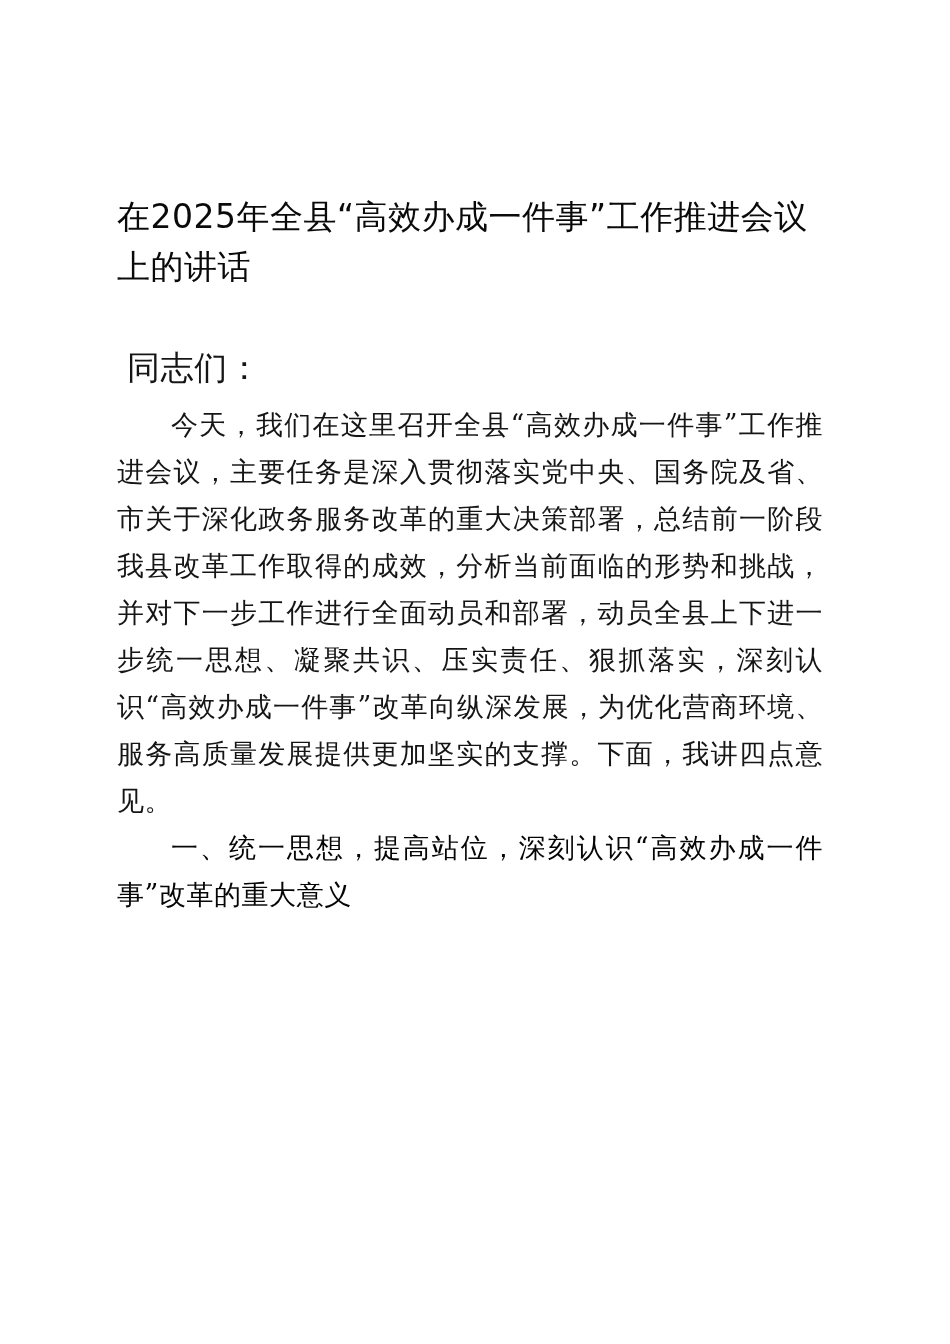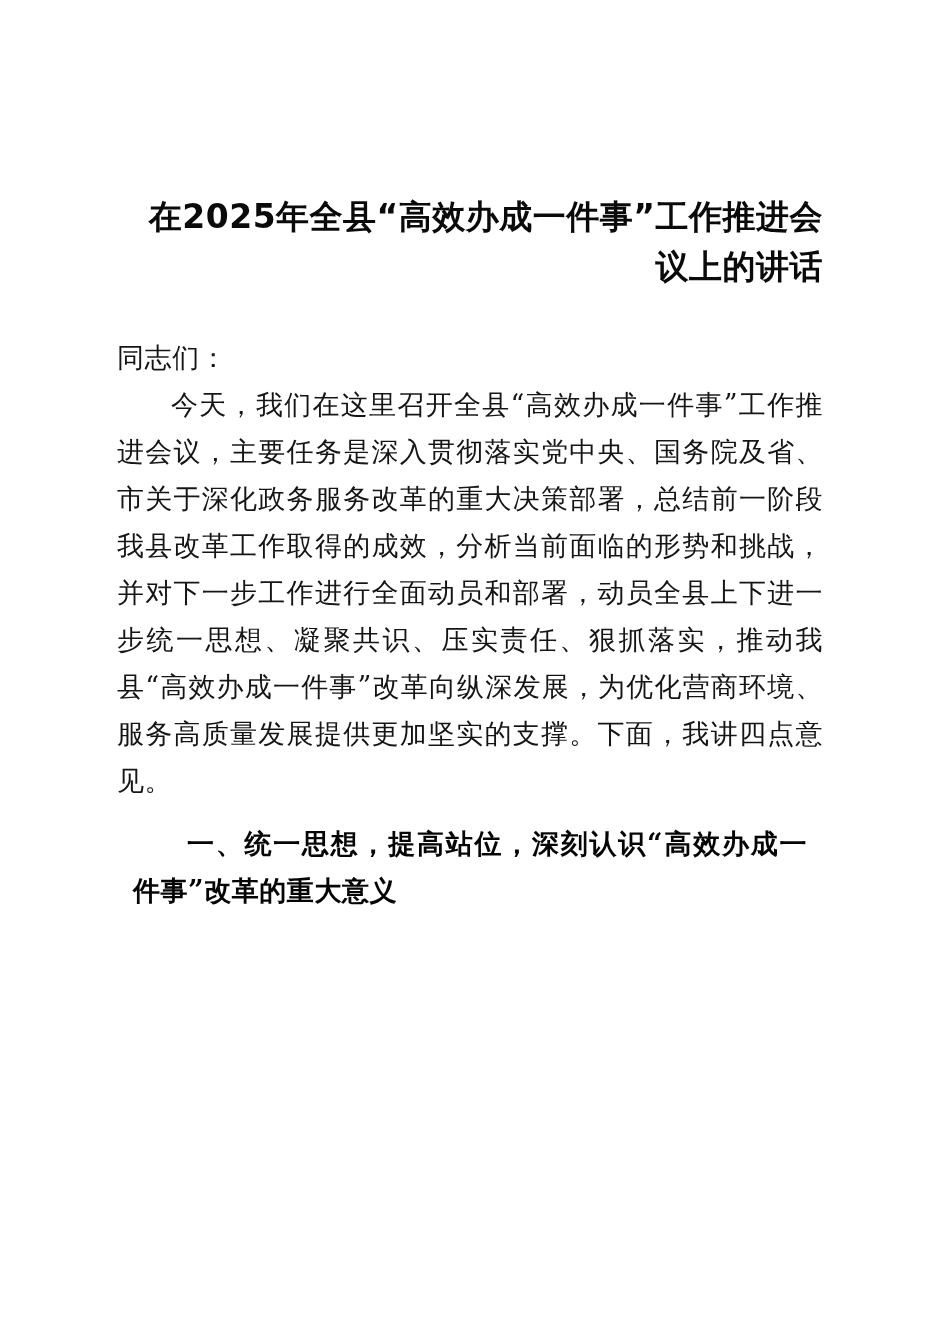--- a/index.html
+++ b/index.html
@@ -31,37 +31,37 @@
     position: absolute;
     left: 117px;
     top: 0;
     width: 706px;
   }
 
   
   .doc-title {
     margin: 0;
     padding-top: 192px;
-    text-align: right;
+    text-align: left;
     font-family: "DejaVu Sans", "Liberation Sans", sans-serif;
-    font-weight: bold;
+    font-weight: normal;
     font-size: 33px;
     line-height: 50px;
     letter-spacing: 0.5px;
     color: #0a0a0a;
     white-space: normal;
     word-break: break-all;
   }
 
   
   .salutation {
-    margin: 0;
+    margin: 10px;
     padding-top: 42px;
     font-family: "DejaVu Serif", "Liberation Serif", serif;
-    font-size: 27px;
+    font-size: 33px;
     line-height: 47px;
     letter-spacing: 0.6px;
     color: #151515;
   }
 
   
   .body-para {
     margin: 0;
     font-family: "DejaVu Serif", "Liberation Serif", serif;
     font-size: 27px;
@@ -69,42 +69,42 @@
     letter-spacing: 0.55px;
     text-align: justify;
     text-justify: inter-ideograph;
     text-indent: 2em;
     color: #151515;
     word-break: break-all;
   }
 
   
   .section-heading {
-    margin: 16px;
+    margin: 0;
     font-family: "DejaVu Serif", "Liberation Serif", serif;
-    font-weight: bold;
+    font-weight: normal;
     font-size: 27px;
     line-height: 47px;
     letter-spacing: 0.55px;
     text-align: justify;
     text-justify: inter-ideograph;
     text-indent: 2em;
     color: #050505;
     word-break: break-all;
   }
 </style>
 </head>
 <body>
 
 <div class="page">
   <div class="content">
 
     <h1 class="doc-title">在2025年全县“高效办成一件事”工作推进会议上的讲话</h1>
 
     <p class="salutation">同志们：</p>
 
-    <p class="body-para">今天，我们在这里召开全县“高效办成一件事”工作推进会议，主要任务是深入贯彻落实党中央、国务院及省、市关于深化政务服务改革的重大决策部署，总结前一阶段我县改革工作取得的成效，分析当前面临的形势和挑战，并对下一步工作进行全面动员和部署，动员全县上下进一步统一思想、凝聚共识、压实责任、狠抓落实，推动我县“高效办成一件事”改革向纵深发展，为优化营商环境、服务高质量发展提供更加坚实的支撑。下面，我讲四点意见。</p>
+    <p class="body-para">今天，我们在这里召开全县“高效办成一件事”工作推进会议，主要任务是深入贯彻落实党中央、国务院及省、市关于深化政务服务改革的重大决策部署，总结前一阶段我县改革工作取得的成效，分析当前面临的形势和挑战，并对下一步工作进行全面动员和部署，动员全县上下进一步统一思想、凝聚共识、压实责任、狠抓落实，深刻认识“高效办成一件事”改革向纵深发展，为优化营商环境、服务高质量发展提供更加坚实的支撑。下面，我讲四点意见。</p>
 
     <p class="section-heading">一、统一思想，提高站位，深刻认识“高效办成一件事”改革的重大意义</p>
 
 
   </div>
 </div>
 
 </body></html>

